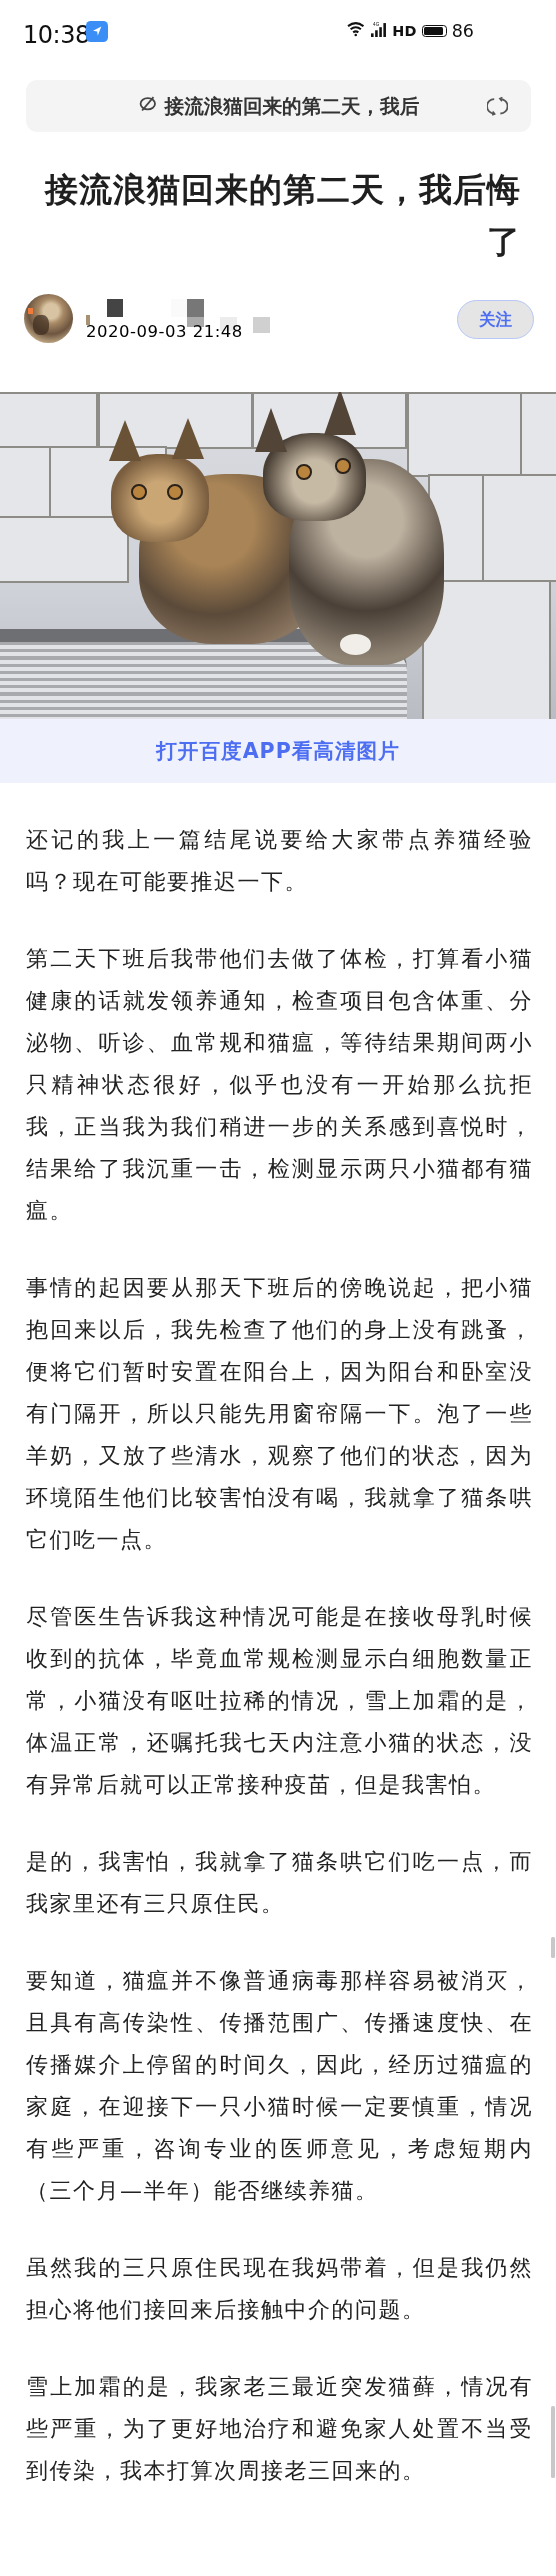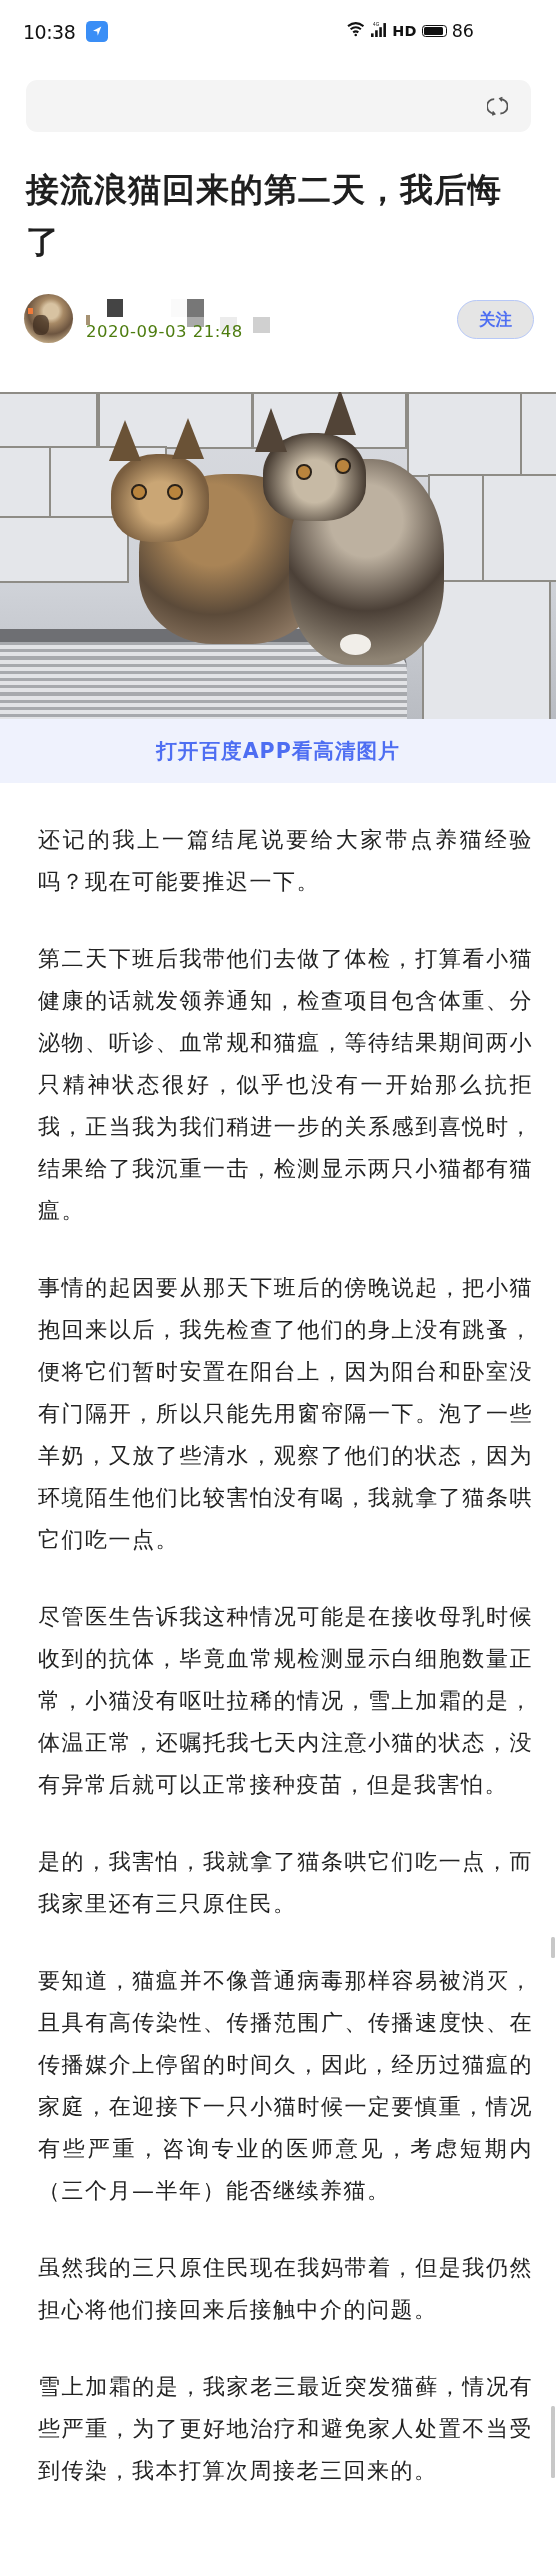--- a/index.html
+++ b/index.html
@@ -10,21 +10,21 @@
     font-family: "DejaVu Sans", "Liberation Sans", sans-serif;
     color: #222222;
     position: relative;
     overflow: hidden;
   }
   
   .status-bar {
     position: absolute; left: 0; top: 0; width: 556px; height: 57px;
   }
   .status-time {
-    position: absolute; left: 23px; top: 20.6px; font-size: 19px; font-weight: 500; color: #111;
+    position: absolute; left: 23px; top: 20.6px; font-size: 24px; font-weight: 500; color: #111;
     letter-spacing: -0.5px;
   }
   .loc-icon {
     position: absolute; left: 86px; top: 20.6px; width: 21.6px; height: 21.6px; border-radius: 4.6px;
     background: #3a8ef6; display: flex; align-items: center; justify-content: center;
   }
   .status-right {
     position: absolute; right: 82px; top: 20.6px; height: 20.6px; display: flex; align-items: center; gap: 5.2px;
     font-size: 17.5px; color: #111;
   }
@@ -41,34 +41,35 @@
     display: flex; align-items: center; justify-content: center;
   }
   .url-bar .url-text { font-size: 19.6px; color: #333; font-weight: 600; display: flex; align-items: center; gap: 7.2px; }
   .url-bar .reload { position: absolute; right: 23px; top: 15.5px; width: 20.6px; height: 20.6px; }
 
   
   .article-title {
     position: absolute; left: 26px; top: 164px; width: 495px;
     font-size: 33px; line-height: 52px; font-weight: 700; color: #1f1f1f; margin: 0;
     letter-spacing: 1px;
+    text-align: right;
   }
 
   
   .author-row { position: absolute; left: 24px; top: 294px; width: 510px; height: 52px; }
   .avatar {
     position: absolute; left: 0; top: 0; width: 49px; height: 49px; border-radius: 50%;
     background: radial-gradient(circle at 55% 35%, #d8c3a2 0 18%, #a88a66 30%, #6d5540 55%, #c8b08b 80%);
     overflow: hidden;
   }
   .avatar::before { content:""; position:absolute; left:4.1px; top:14.4px; width:5.2px; height:5.2px; background:#f07a3a; }
   .avatar::after { content:""; position:absolute; left:9.3px; top:20.6px; width:15.5px; height:20.6px; background:#3c2b1e; border-radius:40%; opacity:.7; }
   .author-name { position: absolute; left: 62px; top: 0; width: 206px; height: 26px; }
   .pix { position: absolute; }
-  .author-date { position: absolute; left: 62px; top: 28px; font-size: 16.5px; color: #4d7c0f; letter-spacing: 0.5px; }
+  .author-date { position: absolute; left: 62px; top: 28px; font-size: 16.5px; color: #000000; letter-spacing: 0.5px; }
   .follow-btn {
     position: absolute; right: 0; top: 6.2px; width: 77px; height: 39px; border-radius: 20.6px;
     border: 1px solid #b7c8f7; background: #e5e5e5; color: #4e6ef2; font-size: 16.5px; font-weight: 700;
     display: flex; align-items: center; justify-content: center; box-sizing: border-box;
   }
 
   
   .hero-image {
     position: absolute; left: 0; top: 392px; width: 556px; height: 327px; overflow: hidden;
     background: linear-gradient(180deg, #d9dbe0 0%, #cfd2d8 60%, #b9bcc2 100%);
@@ -85,21 +86,21 @@
 
   .hd-bar {
     position: absolute; left: 0; top: 719px; width: 556px; height: 64px; background: #eff2fd;
     display: flex; align-items: center; justify-content: center;
     color: #4e6ef2; font-size: 20.6px; font-weight: 600; letter-spacing: 1px;
   }
 
   
   .article-body { position: absolute; left: 26px; top: 819px; width: 507px; }
   .article-body p {
-    margin: 0 0 35px 12px; font-size: 22px; line-height: 42px; color: #222; letter-spacing: 1.5px;
+    margin: 0 0 35px 0; font-size: 22px; line-height: 42px; color: #222; letter-spacing: 1.5px;
     text-align: justify;
   }
 
   .scroll-thumb { position: absolute; right: 1.5px; width: 3.1px; background: #c8c8c8; border-radius: 1.5px; }
 </style>
 </head>
 <body>
 
 <div class="status-bar">
   <span class="status-time">10:38</span>
@@ -126,20 +127,29 @@
         <rect x="26" y="4" width="5" height="28" fill="#111"></rect>
       </svg>
     </span>
     <span class="hd">HD</span>
     <span class="battery"></span>
     <span>86</span>
   </div>
 </div>
 
 <div class="url-bar">
+  <div class="url-text">
+    <span>
+      <svg width="19.6" height="19.6" viewBox="0 0 38 38">
+        <ellipse cx="19" cy="19" rx="14" ry="11" stroke="#444" stroke-width="3.5" fill="none"></ellipse>
+        <line x1="8" y1="32" x2="30" y2="6" stroke="#444" stroke-width="3.5"></line>
+      </svg>
+    </span>
+    <span>接流浪猫回来的第二天，我后</span>
+  </div>
   <span class="reload">
     <svg width="20.6" height="20.6" viewBox="0 0 40 40">
       <path d="M14 6 A14 14 0 0 0 14 34" stroke="#555" stroke-width="3.5" fill="none"></path>
       <path d="M26 34 A14 14 0 0 0 26 6" stroke="#555" stroke-width="3.5" fill="none"></path>
       <path d="M11 30 L15 35 L10 37" stroke="#555" stroke-width="3" fill="none"></path>
       <path d="M29 10 L25 5 L30 3" stroke="#555" stroke-width="3" fill="none"></path>
     </svg>
   </span>
 </div>
 

